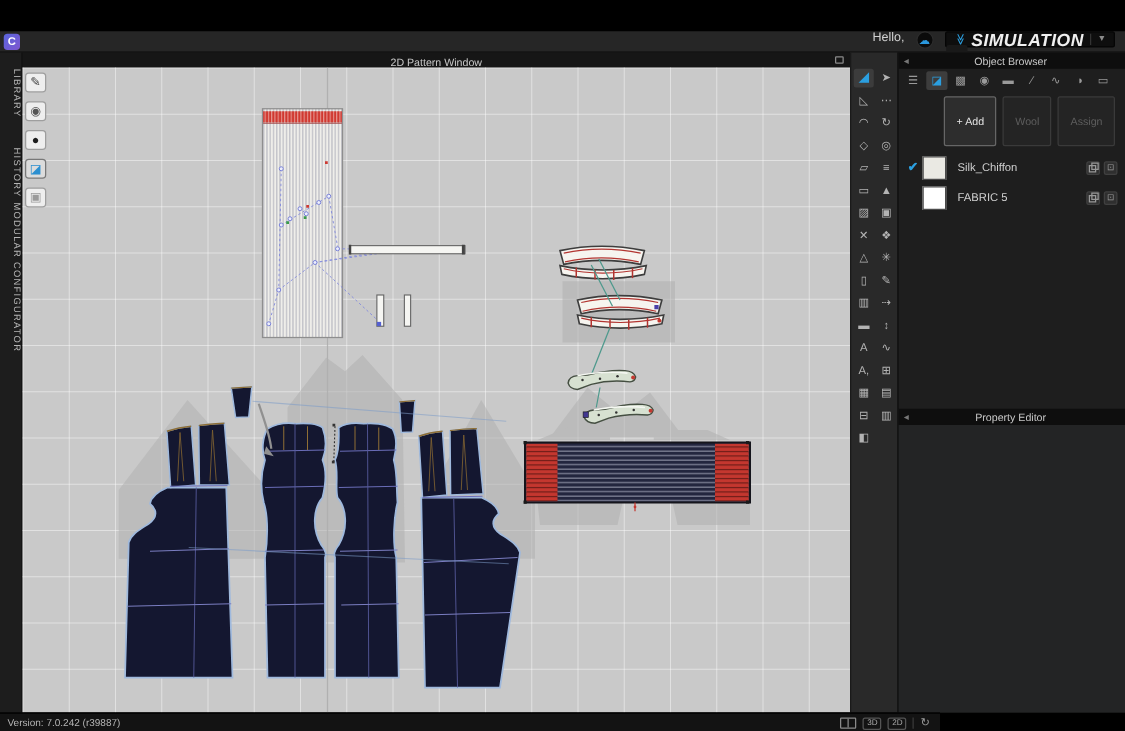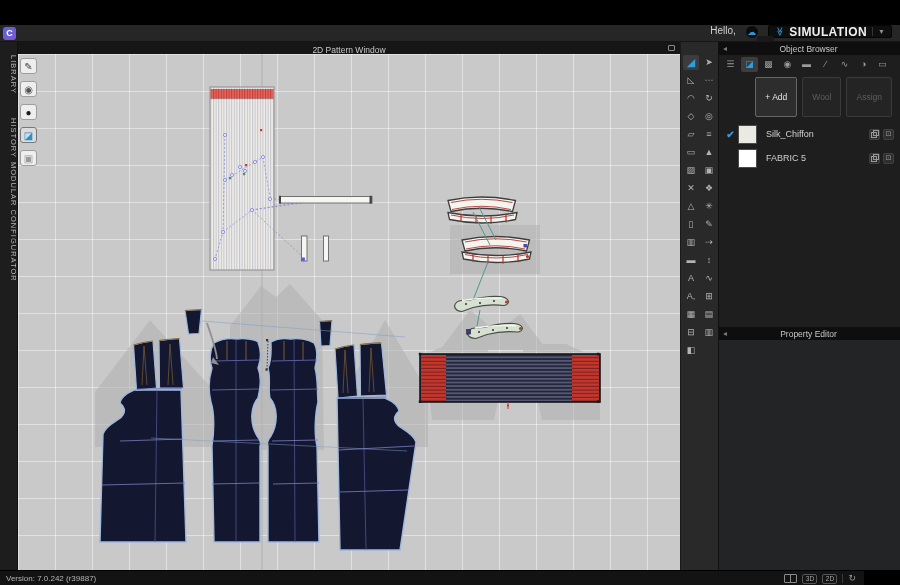--- a/index.html
+++ b/index.html
@@ -11,21 +11,21 @@
   .appbar{position:absolute;left:0;top:25px;width:900px;height:17px;background:#262626;border-bottom:1px solid #151515;}
   .logo{position:absolute;left:3px;top:1.5px;width:13px;height:13px;border-radius:3px;
         background:linear-gradient(135deg,#5a66dd,#7e56cf);color:#fff;font-size:9px;font-weight:bold;
         display:flex;align-items:center;justify-content:center;}
   .app-right{position:absolute;right:8px;top:0;height:17px;display:flex;align-items:flex-start;gap:9px;}
   .greeting{color:#d2d2d2;font-size:10px;}
   .cloud-btn{width:14px;height:14px;border-radius:50%;background:#0b0b0b;border:1px solid #2c2c2c;
              display:flex;align-items:center;justify-content:center;color:#2a97dd;font-size:9px;line-height:1;}
   .sim-btn{height:13px;background:#0e0e0e;border:1px solid #050505;border-radius:2px;display:flex;align-items:center;gap:5px;padding:0 6px;}
   .chev{color:#2b9fe0;display:inline-block;transform:rotate(90deg);font-size:9px;line-height:1;}
-  .sim-label{color:#f0f0f0;font-size:12px;font-weight:bold;letter-spacing:.4px;}
+  .sim-label{color:#f0f0f0;font-size:14px;font-weight:bold;letter-spacing:.4px;font-style:italic;}
   .sim-div{width:1px;height:9px;background:#333;}
   .caret{color:#8a8a8a;font-size:7px;}
   .panel-notch{position:absolute;left:757px;top:36px;width:17px;height:6px;background:#191919;border-radius:2px 2px 0 0;}
 
   
   .left-rail{position:absolute;left:0;top:42px;width:18px;height:528px;background:#1d1d1d;border-right:1px solid #111;}
   .rail-label{position:absolute;left:0;width:18px;display:flex;justify-content:center;
               writing-mode:vertical-rl;font-size:7.5px;letter-spacing:1px;color:#b5b5b5;white-space:nowrap;}
 
   
@@ -72,21 +72,21 @@
   .f-icons{display:flex;gap:3px;margin-right:6px;}
   .f-ico{width:11px;height:11px;background:#2f2f2f;border:1px solid #404040;border-radius:2px;
          display:flex;align-items:center;justify-content:center;color:#9a9a9a;font-size:7px;}
   .ico-copy{position:relative;width:8px;height:8px;}
   .ico-copy::before{content:"";position:absolute;left:0;top:2px;width:4px;height:4px;border:1px solid #999;background:#2f2f2f;}
   .ico-copy::after{content:"";position:absolute;left:2.5px;top:0;width:4px;height:4px;border:1px solid #999;}
   .pe-block{position:absolute;left:0;top:285px;width:100%;}
   .pe-body{height:230px;background:#232425;}
 
   
-  .statusbar{position:absolute;left:0;top:570px;width:864px;height:15px;background:#131313;border-top:1px solid #000;}
+  .statusbar{position:absolute;left:0;top:570px;width:752px;height:15px;background:#131313;border-top:1px solid #000;}
   .version{position:absolute;left:6px;top:0;line-height:15px;font-size:8px;color:#b5b5b5;}
   .sb-right{position:absolute;right:8px;top:0;height:15px;display:flex;align-items:center;gap:5px;}
   .sb-split{width:13px;height:9px;border:1px solid #8a8a8a;border-radius:1px;display:flex;}
   .sb-split span{flex:1;}
   .sb-split span:first-child{border-right:1px solid #8a8a8a;}
   .sb-badge{min-width:15px;height:10px;border:1px solid #555;border-radius:2px;color:#aaa;font-size:6.5px;
             display:flex;align-items:center;justify-content:center;padding:0 1px;}
   .sb-div{width:1px;height:9px;background:#3a3a3a;}
   .sb-refresh{color:#999;font-size:9px;line-height:1;}
 </style>

